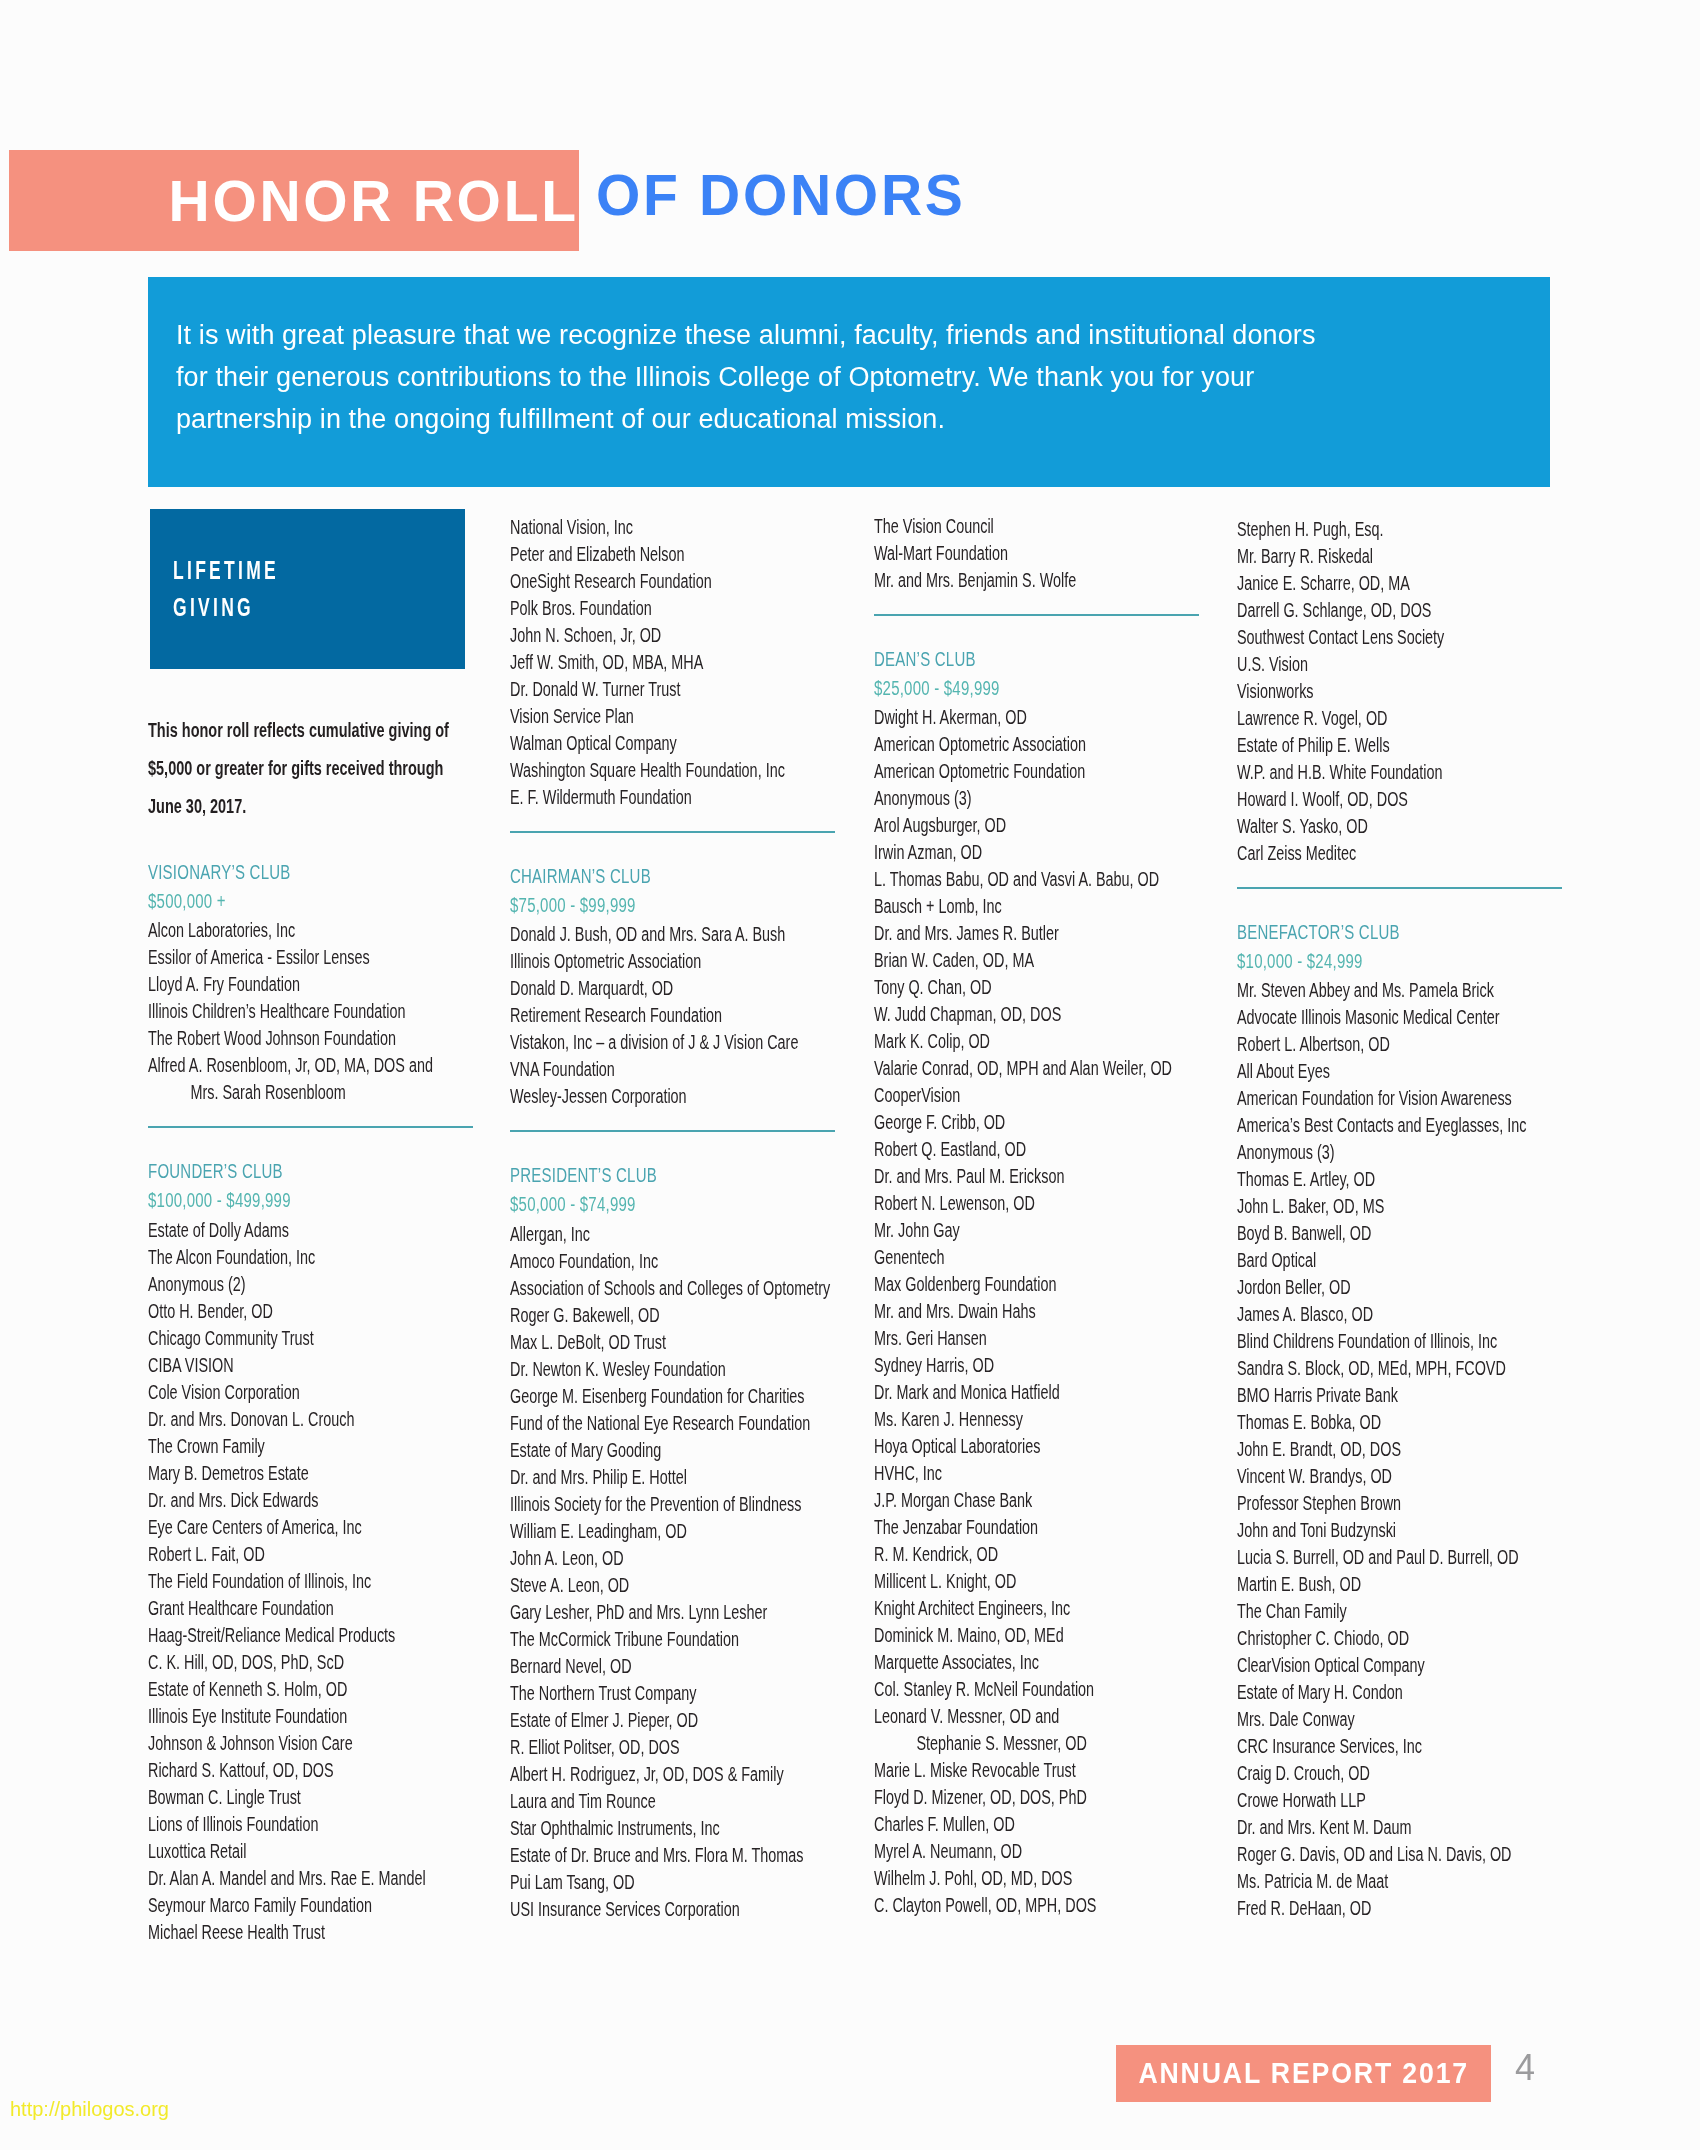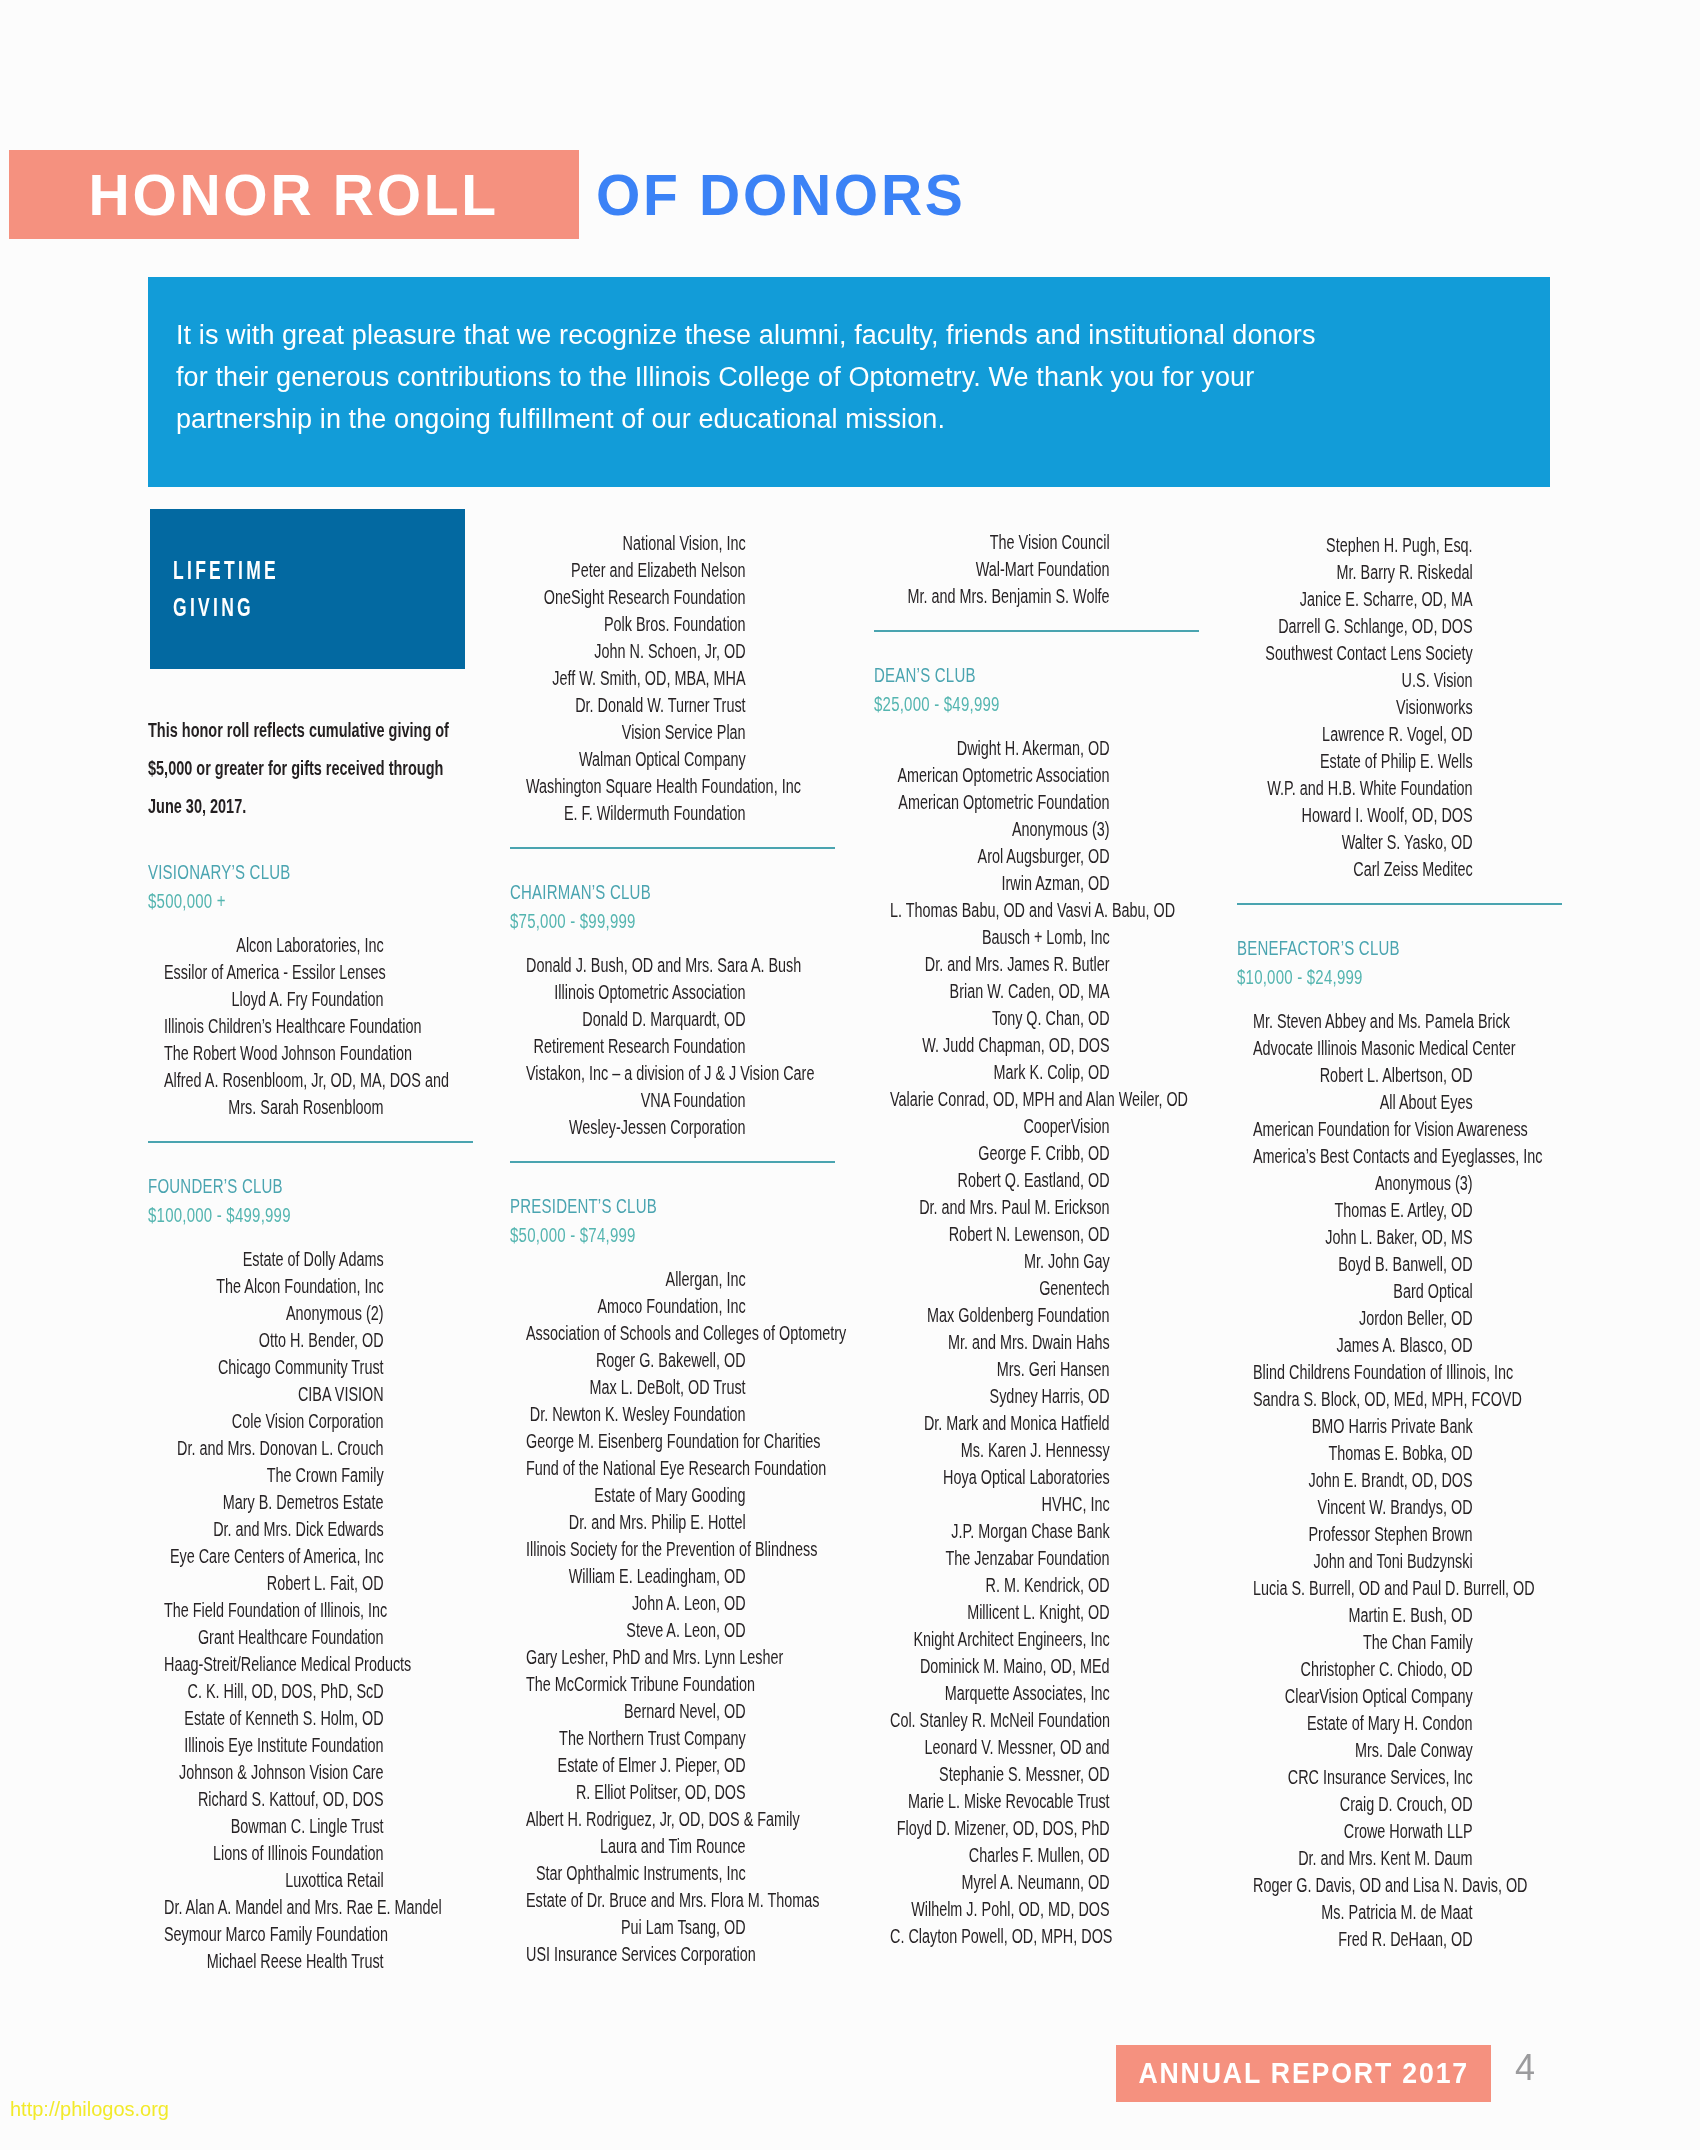--- a/index.html
+++ b/index.html
@@ -10,23 +10,23 @@
     background: #fcfcfc;
     overflow: hidden;
     font-family: "Liberation Sans", sans-serif;
     color: #272325;
   }
 
   
   .title-band {
     position: absolute;
     left: 8.7px; top: 150px;
-    width: 570px; height: 89px;
+    width: 570px; height: 101px;
     background: #f5917f;
-    display: flex; align-items: center; justify-content: center;
+    display: flex; align-items: center; justify-content: flex-end;
   }
   .title-primary {
     color: #ffffff;
     font-size: 57px; font-weight: bold; letter-spacing: 2.7px;
     white-space: nowrap;
   }
   .title-secondary {
     position: absolute;
     left: 596px; top: 150px; height: 89px;
     display: flex; align-items: center;
@@ -92,21 +92,21 @@
     transform: scaleX(0.75); transform-origin: left top;
   }
   .club-range {
     color: #54b5b0;
     font-size: 20px; line-height: 29px;
     margin-bottom: 1.3px;
     letter-spacing: 0.3px;
     white-space: nowrap;
     transform: scaleX(0.75); transform-origin: left top;
   }
-  .donor-list { list-style: none; margin: 16px; padding: 0; text-align: right; }
+  .donor-list { list-style: none; margin: 0; padding: 0; }
   .donor-list li {
     font-size: 20px; line-height: 27px;
     color: #272325;
     white-space: nowrap;
     transform: scaleX(0.72); transform-origin: left top;
   }
   .donor-list li.indent { padding-left: 59px; }
 
   .divider {
     height: 2px; width: 325px;

